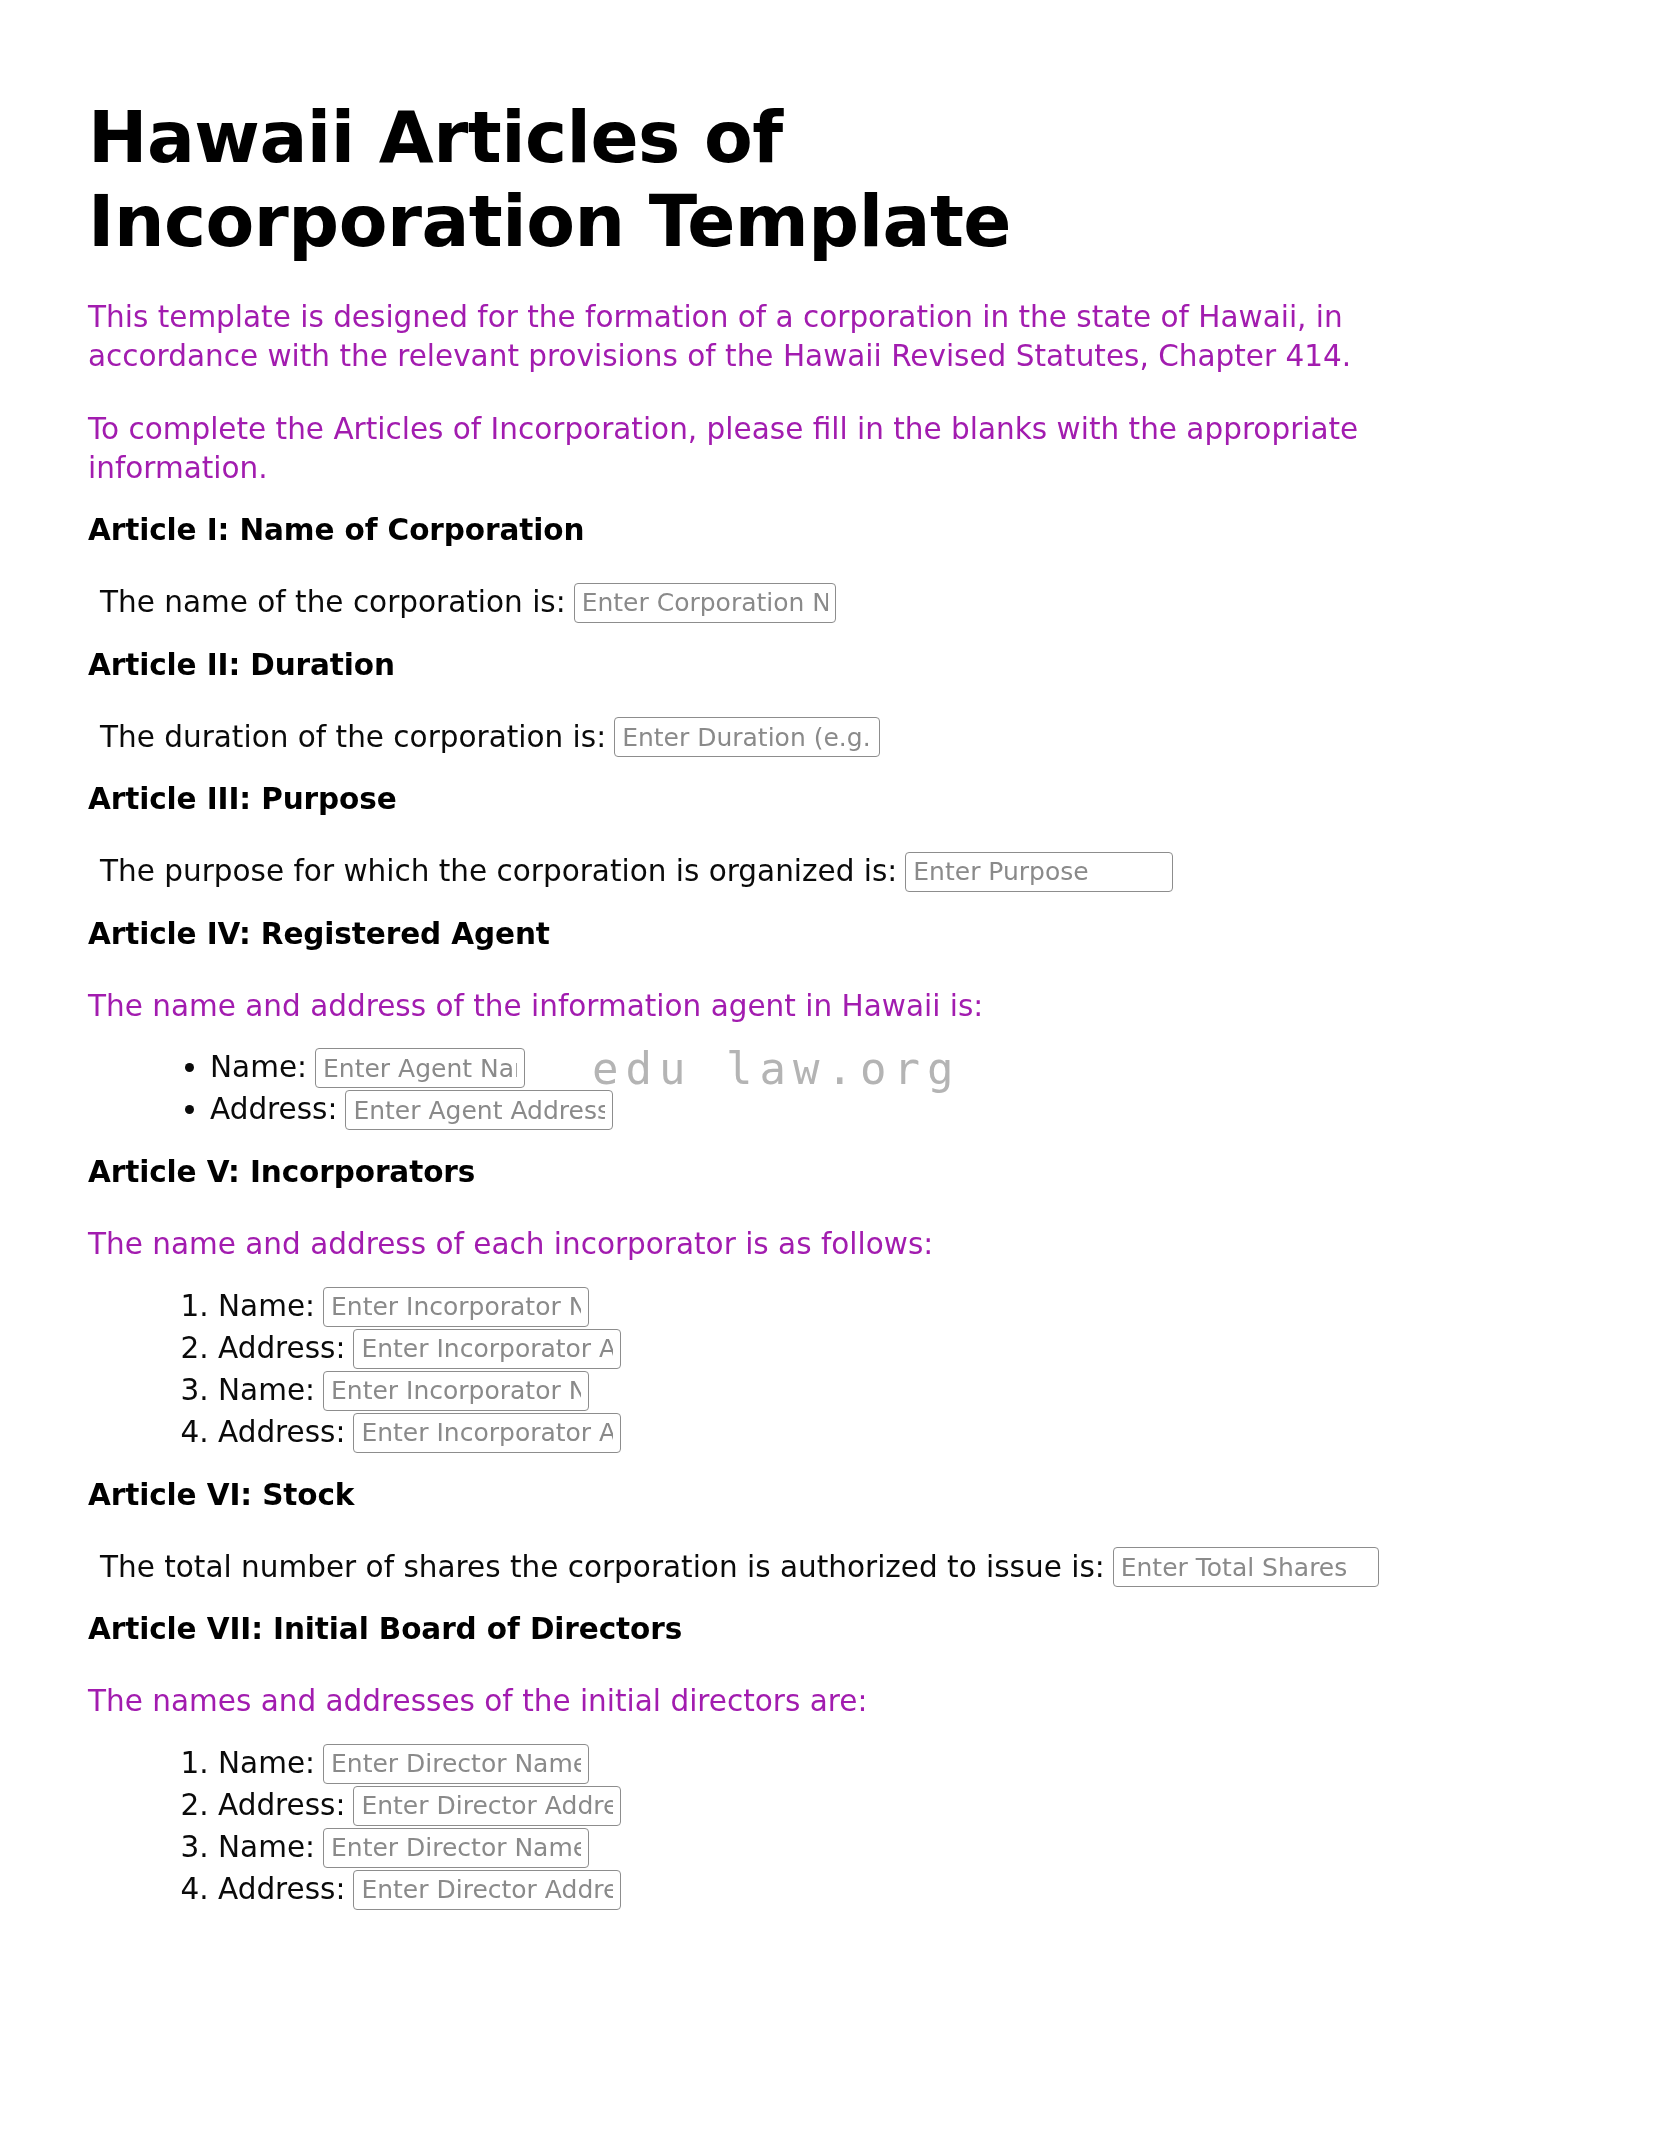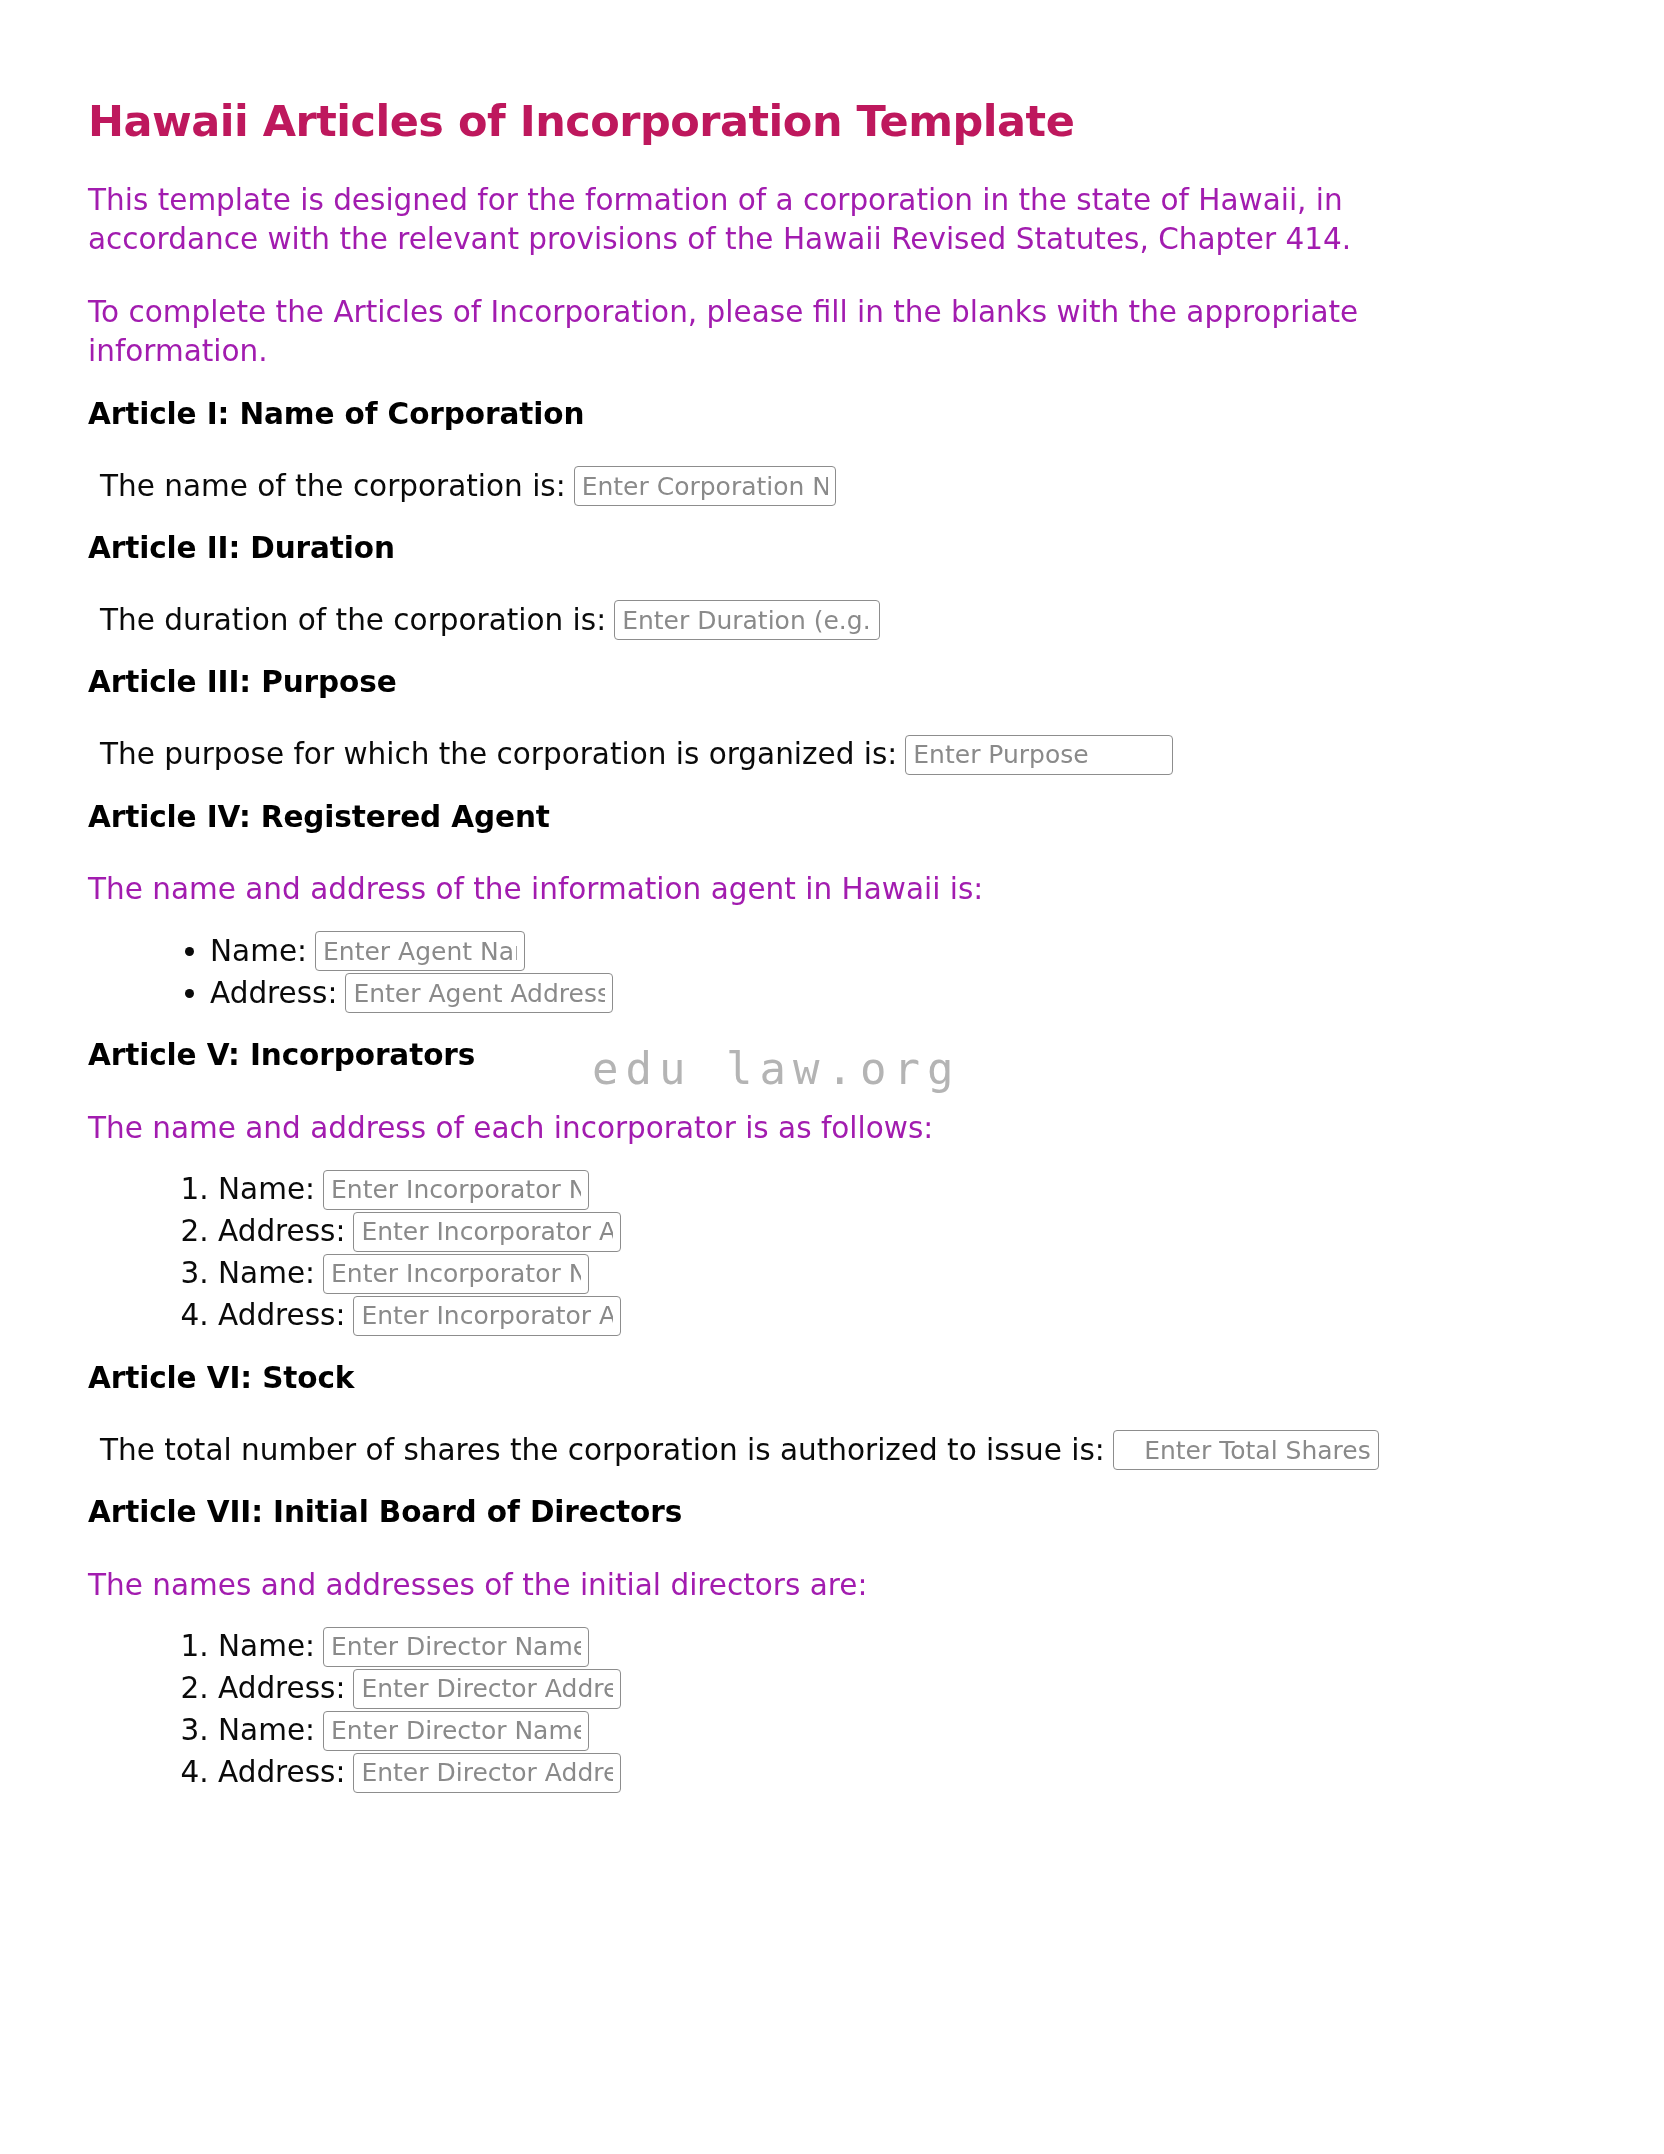--- a/index.html
+++ b/index.html
@@ -17,26 +17,26 @@
   }
   .page {
     position: relative;
     padding: 96px 104px 0 88px;
     box-sizing: border-box;
     width: 1664px;
   }
   h1.doc-title {
     font-family: "DejaVu Sans", sans-serif;
     font-weight: bold;
-    font-size: 43px;
+    font-size: 71px;
     line-height: 1.18;
     letter-spacing: -0.5px;
     margin: 0 0 4px 0;
     max-width: 1180px;
-    color: #be185d;
+    color: #000000;
   }
   p.para {
     font-size: 29.5px;
     line-height: 1.33;
     margin: 34px 0 0 0;
     max-width: 1385px;
     color: #a21caf;
   }
   h2.article-heading {
     font-family: "DejaVu Sans", sans-serif;
@@ -76,21 +76,21 @@
     color: #8a8a8a;
     opacity: 1;
   }
   .w-corp { width: 262px; }
   .w-duration { width: 266px; }
   .w-purpose { width: 268px; }
   .w-agent-name { width: 210px; }
   .w-agent-addr { width: 268px; }
   .w-inc-name { width: 266px; }
   .w-inc-addr { width: 268px; }
-  .w-shares { width: 266px; text-align: right; }
+  .w-shares { width: 266px; }
   .w-dir-name { width: 266px; }
   .w-dir-addr { width: 268px; }
 
   ul.bullet-list {
     list-style: disc;
     margin: 22px 0 0 0;
     padding-left: 122px;
   }
   ol.num-list {
     list-style: decimal;

